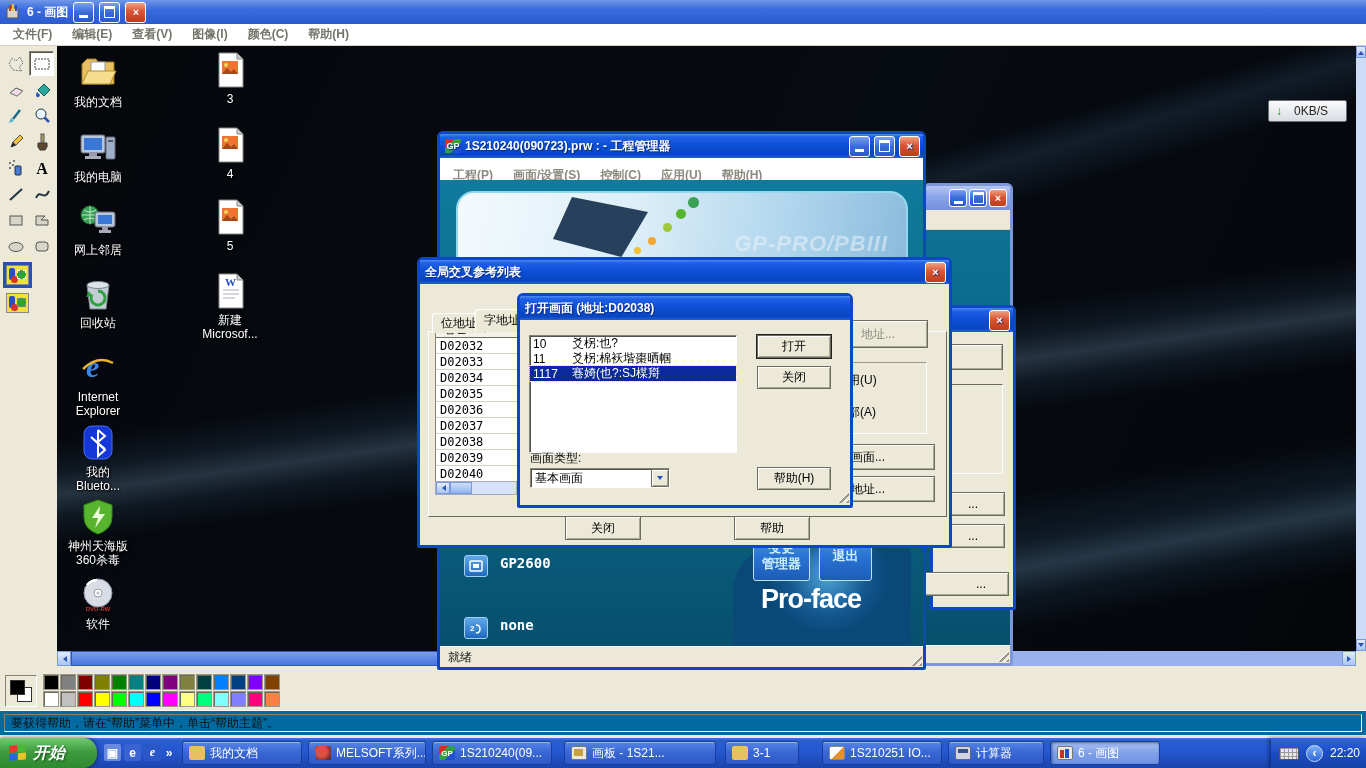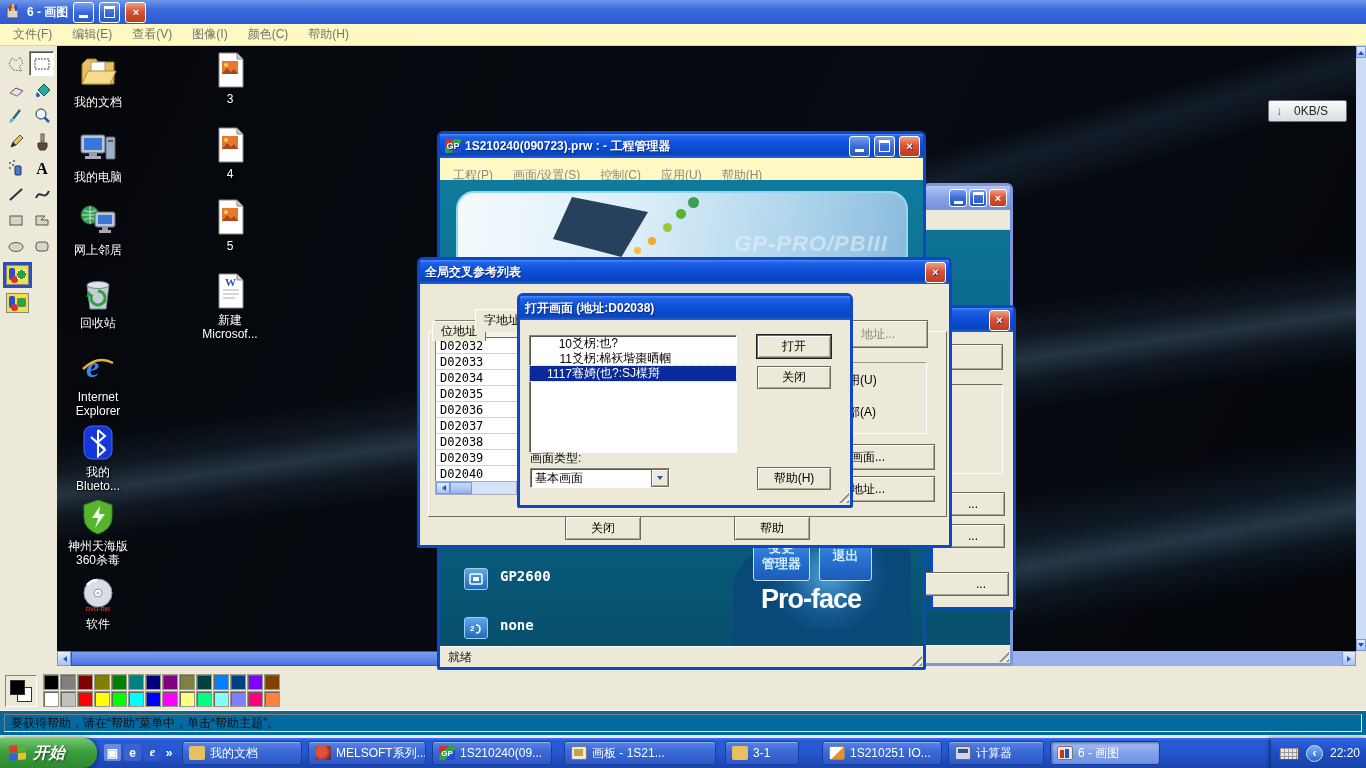--- a/index.html
+++ b/index.html
@@ -23,21 +23,21 @@
   .tb-min::after { content:""; width:9px; height:3px; background:#fff; margin-top:9px; }
   .tb-max::after { content:""; width:9px; height:8px; border:1px solid #fff; border-top-width:3px; }
 
   
   .btn3d { background:#ece9d8; border:1px solid #6b6b5e;
     box-shadow:inset 1px 1px 0 #ffffff, inset -1px -1px 0 #a8a594;
     display:flex; align-items:center; justify-content:center; font-size:12px; color:#000; }
   .btn3d.default { outline:1px solid #202020; }
   .sunken { background:#fff; border:1px solid; border-color:#848276 #fff #fff #848276;
     box-shadow:inset 1px 1px 0 #55544a; }
-  .menubar { display:flex; align-items:center; background:#fef9c3; gap:2px; padding-left:4px; }
+  .menubar { display:flex; align-items:center; background:#ffffff; gap:2px; padding-left:4px;font-weight:bold; }
   .menubar span { padding:3px 9px; }
 
   
   #paint { left:0; top:0; width:1366px; height:768px; background:#ece9d8; z-index:0; position:absolute; }
   #paint-title { height:24px; background:linear-gradient(180deg,#6f97e8 0%,#3a6ade 40%,#2c5ad0 100%);
     display:flex; align-items:center; gap:5px; padding:0 4px 0 6px; color:#fff; font-weight:bold; }
   #paint-menu { height:22px; border-bottom:1px solid #d8d4c4; color:#75746a; }
   #paint-body { position:absolute; top:46px; left:0; right:0; height:605px; display:flex; }
   #toolbox { width:57px; background:#ece9d8; padding:5px 0 0 3px; position:relative; }
   .toolgrid { display:grid; grid-template-columns:25px 25px; grid-auto-rows:25px; gap:1px; }
@@ -543,21 +543,21 @@
     <div id="brandpanel">
       <div id="brandsky"></div>
       <div id="emblem"></div>
       <span class="dot" style="left:190px;top:44px;width:8px;height:8px;background:#f2a830;"></span>
       <span class="dot" style="left:205px;top:30px;width:9px;height:9px;background:#9ec83c;"></span>
       <span class="dot" style="left:218px;top:16px;width:10px;height:10px;background:#58b42e;"></span>
       <span class="dot" style="left:230px;top:4px;width:11px;height:11px;background:#3aa055;"></span>
       <span class="dot" style="left:176px;top:54px;width:7px;height:7px;background:#f2c030;"></span>
       <span id="brandtext">GP-PRO/PBIII</span>
     </div>
-    <div class="inforow" style="top:388px;">
+    <div class="inforow" style="top:375px;">
       <span class="infoicon">
           <svg width="14" height="12">
             <rect x="1" y="1" width="12" height="10" rx="1" fill="none" stroke="#fff" stroke-width="1.5"></rect>
             <rect x="4" y="4" width="6" height="4" fill="#fff"></rect>
           </svg>
         </span>
       <span>GP2600</span>
     </div>
     <div class="inforow" style="top:437px;">
       <span class="infoicon">
@@ -605,21 +605,21 @@
       </div>
   </div>
 </div>
 
 <div id="crossref" class="xpwin">
   <div class="titlebar">
     <span class="tb-title">全局交叉参考列表</span>
     <div class="tb-btn close">×</div>
   </div>
   <div style="position:relative;height:261px;">
-    <div class="tab" style="left:12px;top:29px;z-index:1;margin-top:8px;">
+    <div class="tab" style="left:12px;top:29px;z-index:1;">
         <span>位地址</span>
       </div>
     <div class="tab" style="left:55px;top:25px;height:23px;z-index:3;border-bottom-color:#ece9d8;">
         <span>字地址</span>
       </div>
     <div id="tabpanel"></div>
 
     <div class="grid-list">
       <div class="hdr">地址</div>
       <div class="row">
@@ -676,21 +676,21 @@
     <div class="btn3d" style="position:absolute;left:314px;top:232px;width:76px;height:24px;">
         <span>帮助</span>
       </div>
   </div>
 </div>
 
 <div id="opendlg" class="xpwin">
   <div class="titlebar">
     <span class="tb-title">打开画面 (地址:D02038)</span>
   </div>
-  <div style="position:relative;height:184px;text-align:right;">
+  <div style="position:relative;height:184px;">
     <div class="lstbox sunken">
       <div class="lrow">
         <span class="id">10</span>
         <span>爻柺:也?</span>
       </div>
       <div class="lrow">
         <span class="id">11</span>
         <span>爻柺:棉袄堦棗晒帼</span>
       </div>
       <div class="lrow sel">

